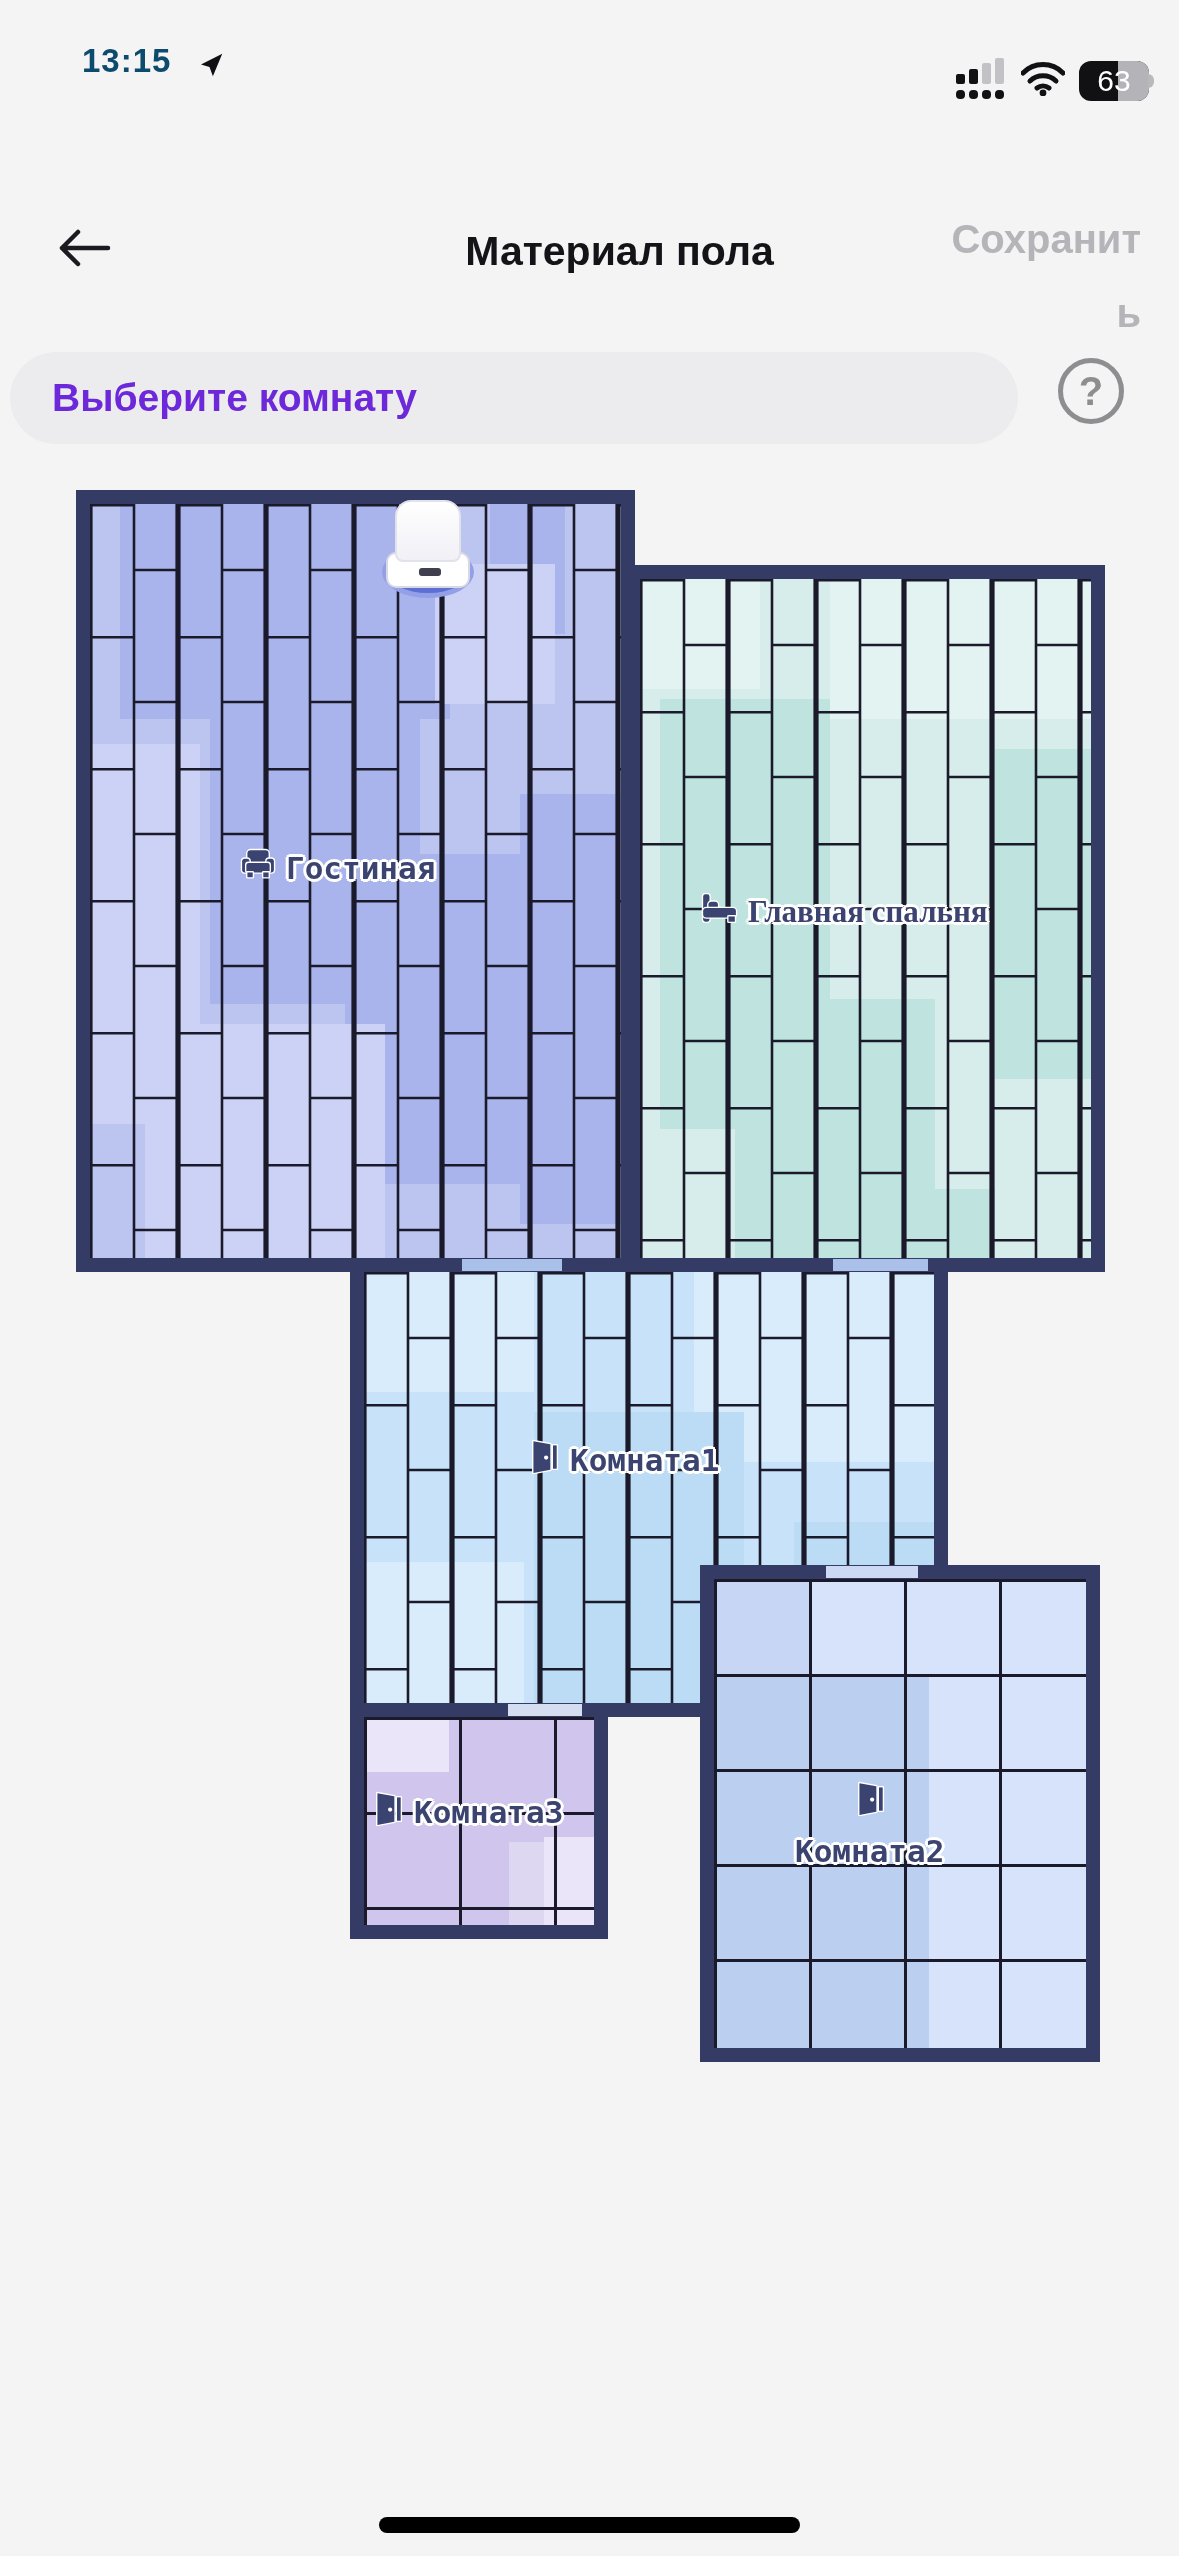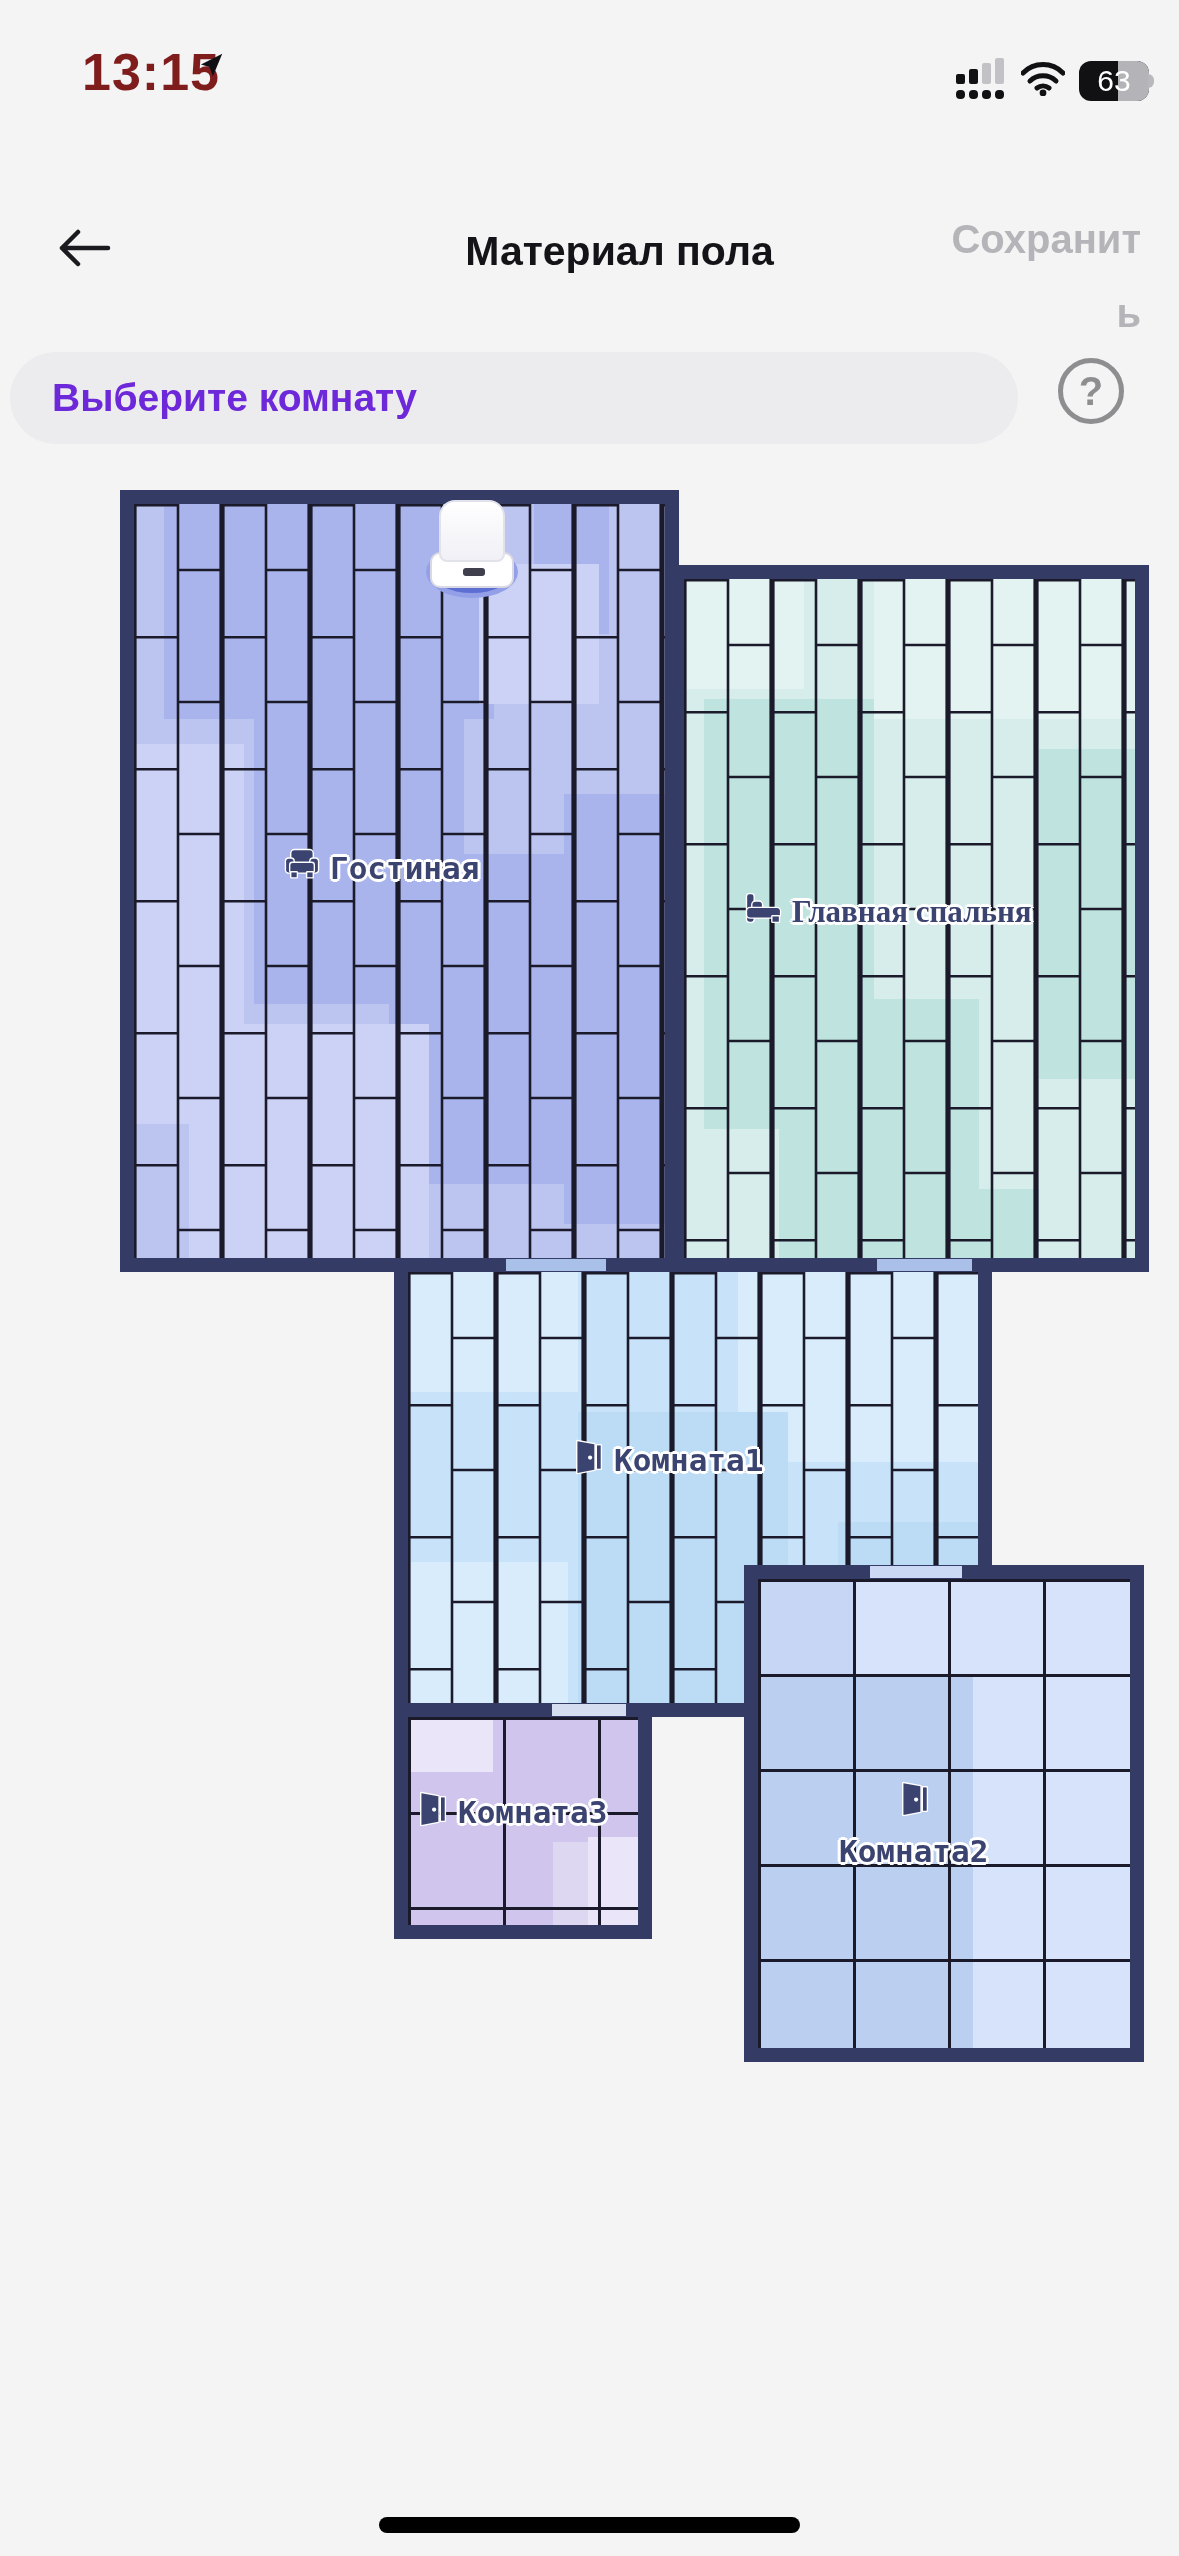--- a/index.html
+++ b/index.html
@@ -2,21 +2,21 @@
 <html><head>
 <meta charset="utf-8">
 <style>
   html,body{margin:0;padding:0;background:#d8d8da;}
   .screen{
     position:relative;width:1179px;height:2556px;margin:0 auto;
     background:#f4f4f5;overflow:hidden;
     font-family:"Liberation Sans",sans-serif;
   }
   
-  .time{position:absolute;left:82px;top:42px;font-size:52px;font-weight:bold;color:#7f1d1d;letter-spacing:1px;}
+  .time{position:absolute;left:82px;top:42px;font-size:33px;font-weight:bold;color:#0c4a6e;letter-spacing:1px;}
   .loc-icon{position:absolute;left:196px;top:50px;}
   .sb-right{position:absolute;right:26px;top:58px;display:flex;align-items:center;gap:14px;}
   .battery{position:relative;width:74px;height:40px;}
   .batt-body{position:absolute;left:0;top:0;width:70px;height:40px;border-radius:12px;background:#111113;overflow:hidden;}
   .batt-fill-gray{position:absolute;right:0;top:0;width:31px;height:40px;background:#b4b4b8;}
   .batt-num{position:absolute;left:0;top:0;width:70px;height:56px;line-height:40px;text-align:center;
     font-size:30px;font-weight:normal;color:#ffffff;}
   .batt-nub{position:absolute;right:-1px;top:13px;width:6px;height:14px;border-radius:0 6px 6px 0;background:#b9b9bd;}
   
   .back-btn{position:absolute;left:52px;top:222px;width:70px;height:60px;cursor:pointer;}
@@ -26,21 +26,21 @@
     font-size:40px;font-weight:bold;color:#b5b5b9;line-height:74px;
     overflow-wrap:break-word;word-break:break-word;cursor:pointer;}
   
   .room-pill{position:absolute;left:10px;top:352px;width:1008px;height:92px;border-radius:46px;
     background:#ececee;display:flex;align-items:center;cursor:pointer;}
   .room-pill-label{margin-left:42px;font-size:39px;font-weight:bold;color:#6d28d9;}
   .help-btn{position:absolute;left:1058px;top:358px;width:66px;height:66px;border-radius:50%;
     border:5px solid #8e8e90;box-sizing:border-box;display:flex;align-items:center;justify-content:center;
     font-size:40px;font-weight:bold;color:#8e8e90;cursor:pointer;}
   
-  .map{position:absolute;left:0;top:0;width:1049px;height:2150px;margin-left:44px;}
+  .map{position:absolute;left:0;top:0;width:1049px;height:2150px;}
   .room{position:absolute;border:14px solid #343c66;box-sizing:border-box;}
   .room svg{display:block;}
   .r-living {left:76px; top:490px; width:559px;height:782px;z-index:1;background:#bcc4f0;}
   .r-bedroom{left:626px;top:565px;width:479px;height:707px;z-index:2;background:#d7edeb;}
   .r-room1  {left:350px;top:1258px;width:598px;height:459px;z-index:3;background:#c8e3f9;}
   .r-room3  {left:350px;top:1703px;width:258px;height:236px;z-index:4;background:#ded7f2;}
   .r-room2  {left:700px;top:1565px;width:400px;height:497px;z-index:5;background:#c6d6f4;}
   .door-gap{position:absolute;z-index:6;}
   .gap1{left:462px;top:1259px;width:100px;height:12px;background:#a9c0e8;}
   .gap2{left:833px;top:1259px;width:95px; height:12px;background:#abc0e8;}

